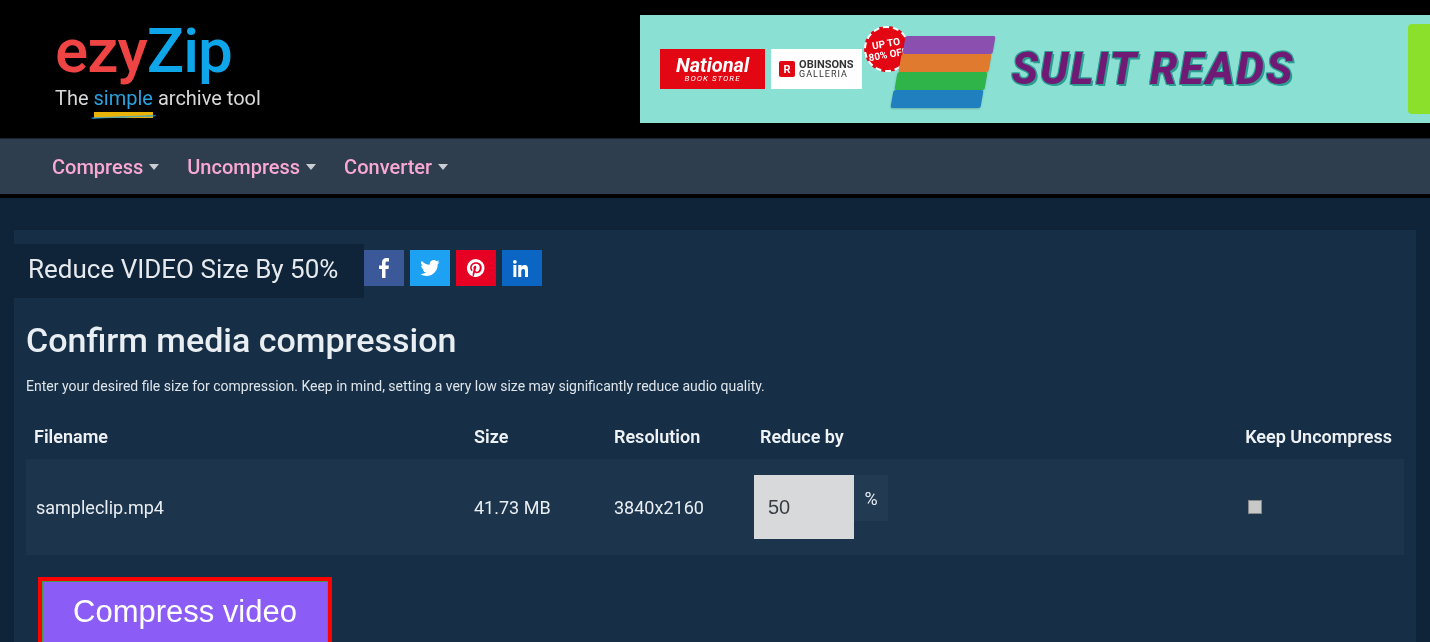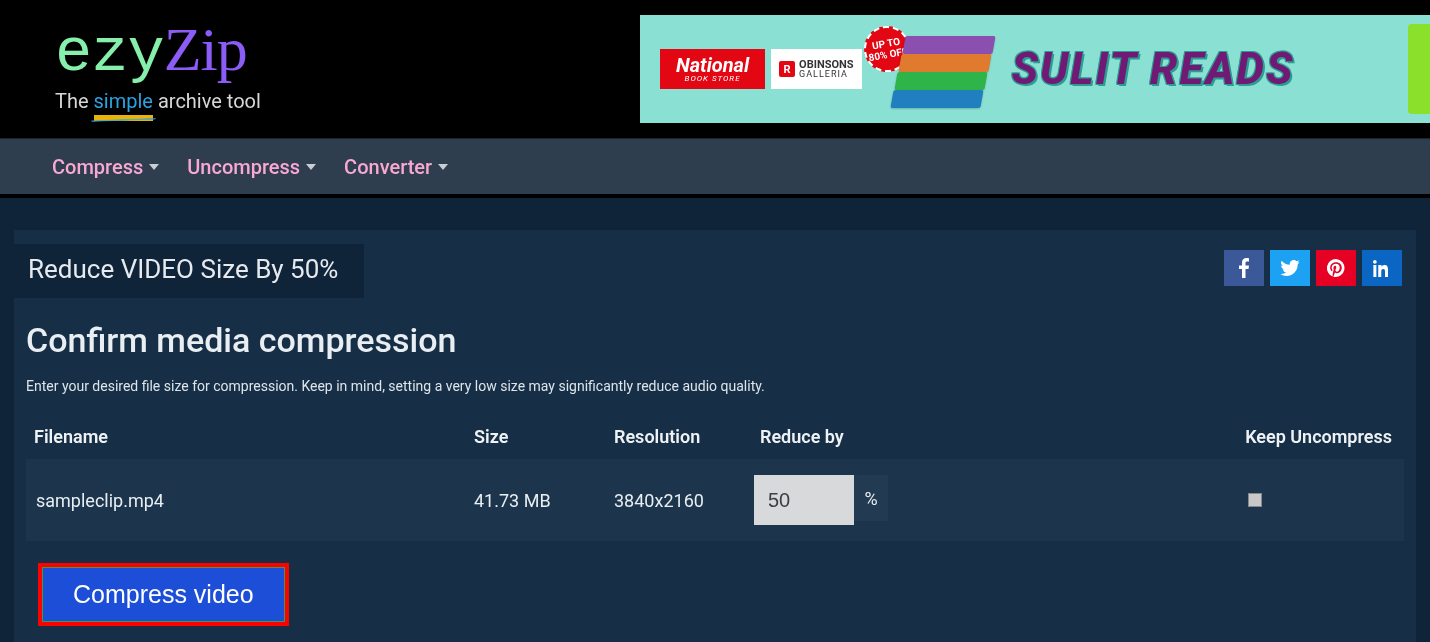--- a/index.html
+++ b/index.html
@@ -19,22 +19,22 @@
     background: #000;
     padding-left: 55px;
   }
   .logo-block { flex: 1; }
   .logo-main {
     font-size: 62px;
     font-weight: 500;
     letter-spacing: -1px;
     line-height: 1;
   }
-  .logo-ezy { color: #86efac; font-family: Liberation Mono, monospace; }
-  .logo-zip { color: #8b5cf6; font-family: Liberation Serif, serif; }
+  .logo-ezy { color: #ef4444; }
+  .logo-zip { color: #0ea5e9; }
   .logo-tag {
     font-size: 20px;
     color: #d8d8d8;
     margin-top: 4px;
   }
   .logo-simple {
     color: #2aa2e0;
     border-bottom: 6px solid #eab308;
     padding-bottom: 2px;
     display: inline-block;
@@ -116,21 +116,21 @@
   
   .panel-wrap {
     background:#0f2438;
     padding: 32px 14px 38px 14px;
   }
   .panel {
     background:#172f46;
     padding: 0 0 24px 0;
   }
   .panel-top {
-    display:flex;align-items:flex-start;justify-content:space-between;
+    display:flex;align-items:flex-start;justify-content:flex-start;
     padding: 14px 14px 0 0;
   }
   .tab {
     background:#0f2438;
     color:#e6eaee;
     font-size:26px;
     padding: 10px 26px 14px 14px;
     margin-left:0;
   }
   .socials {
@@ -158,35 +158,35 @@
   table.files th.kr { text-align:right;padding-right:12px;}
   table.files th.rb { padding-left:14px;}
   table.files td {
     background:#1c344c;
     padding:16px 8px;
     font-size:18px;color:#e8eef2;vertical-align:middle;
   }
   table.files tr td:first-child{padding-left:10px;}
   .reduce-cell {display:flex;align-items:stretch;gap:0;}
   .reduce-input {
-    width:100px;height:50px;background:#d7d9db;border:none;color:#3a3f44;font-size:20px;padding-left:14px;outline:none;
+    width:100px;height:64px;background:#d7d9db;border:none;color:#3a3f44;font-size:20px;padding-left:14px;outline:none;
   }
   .pct {
     width:34px;height:46px;background:#223a52;display:flex;align-items:center;justify-content:center;font-size:18px;color:#e8eef2;
   }
   .chk-wrap { text-align:center; }
   .chk {
     width:14px;height:14px;background:#c8c8c8;border:1px solid #888;display:inline-block;cursor:pointer;
   }
   .cta-wrap { padding: 22px 0 0 12px; }
   .cta-outline {
     display:inline-block;border:4px solid #ff0000;padding:0;
   }
   .cta {
-    background:#1d4ed8;color:#fff;font-size:25px;padding:12px 30px;border:1px solid #3f9a49;cursor:pointer;
+    background:#8b5cf6;color:#fff;font-size:31px;padding:12px 30px;border:1px solid #3f9a49;cursor:pointer;
   }
 </style>
 </head>
 <body>
 
 <div class="topbar">
   <div class="logo-block">
     <div class="logo-main">
       <span class="logo-ezy">ezy</span><span class="logo-zip">Zip</span>
     </div>

